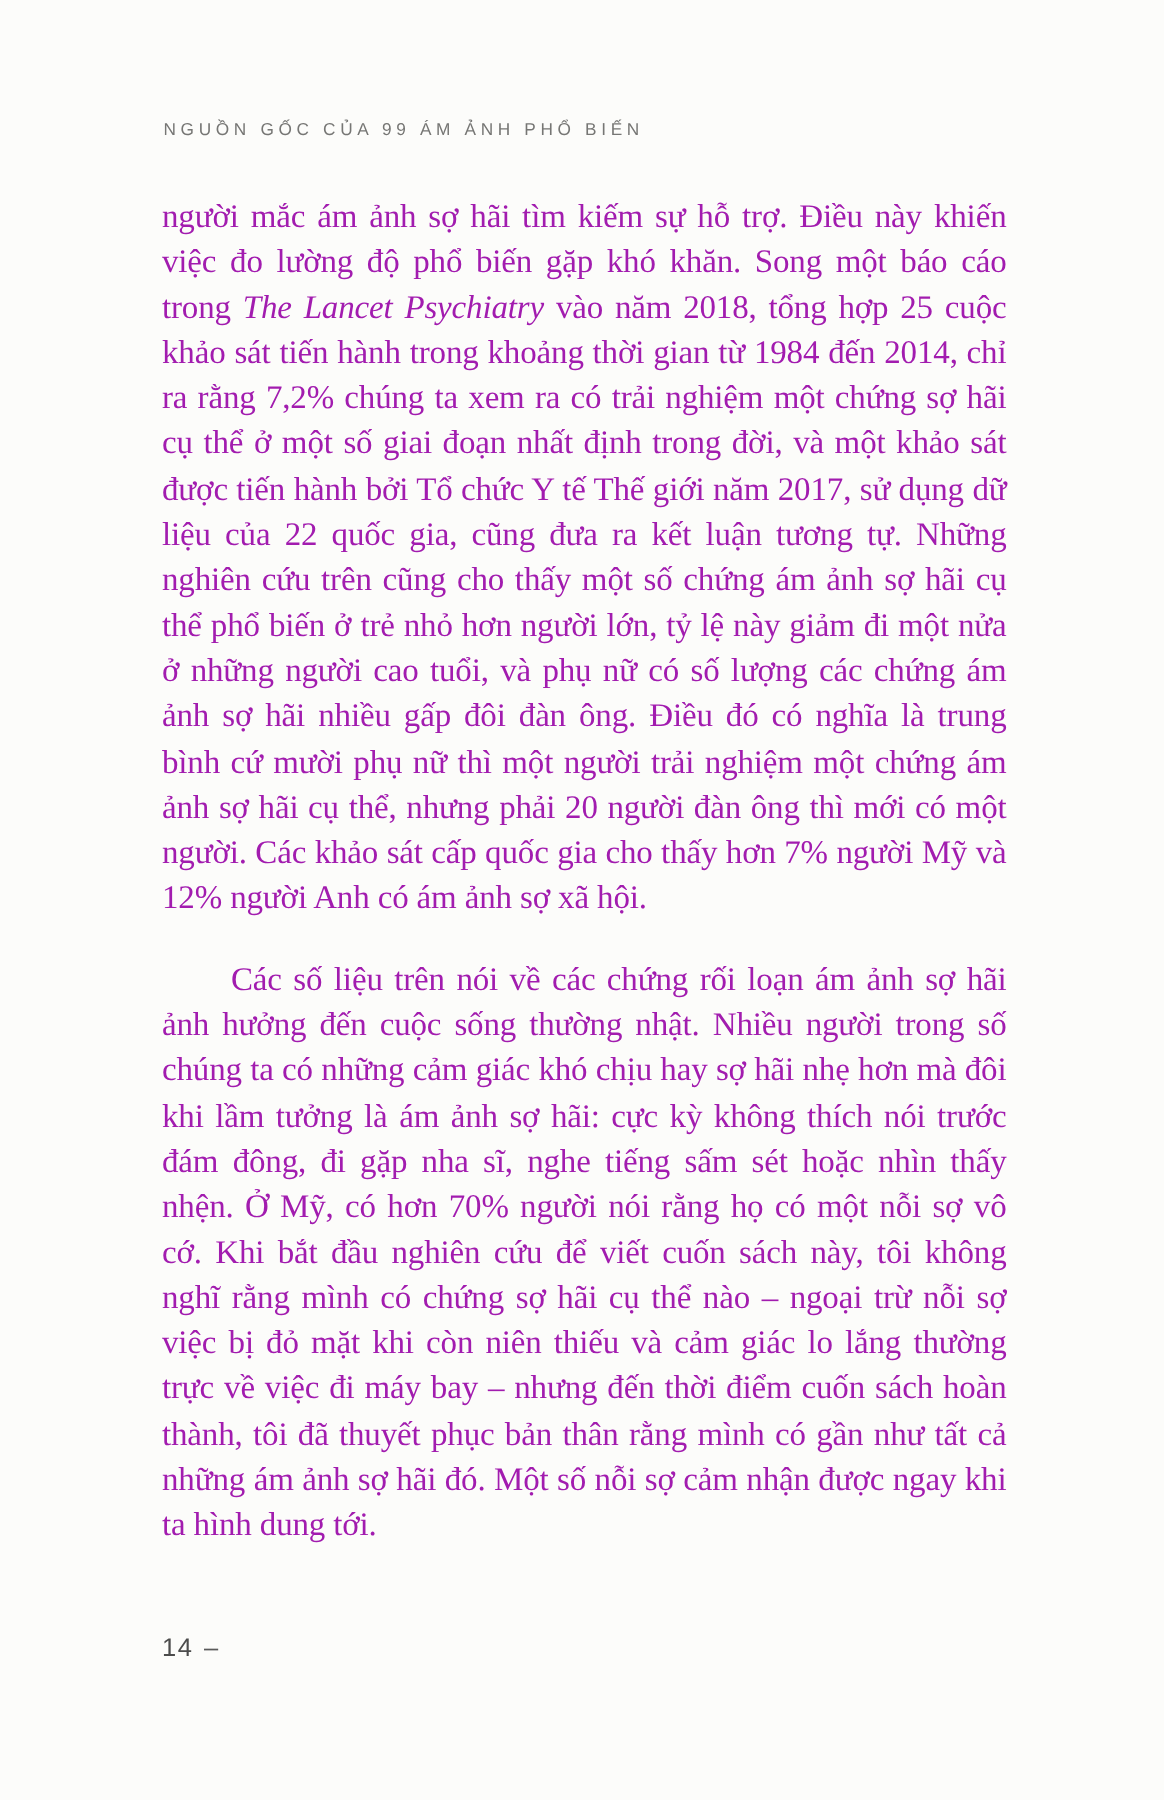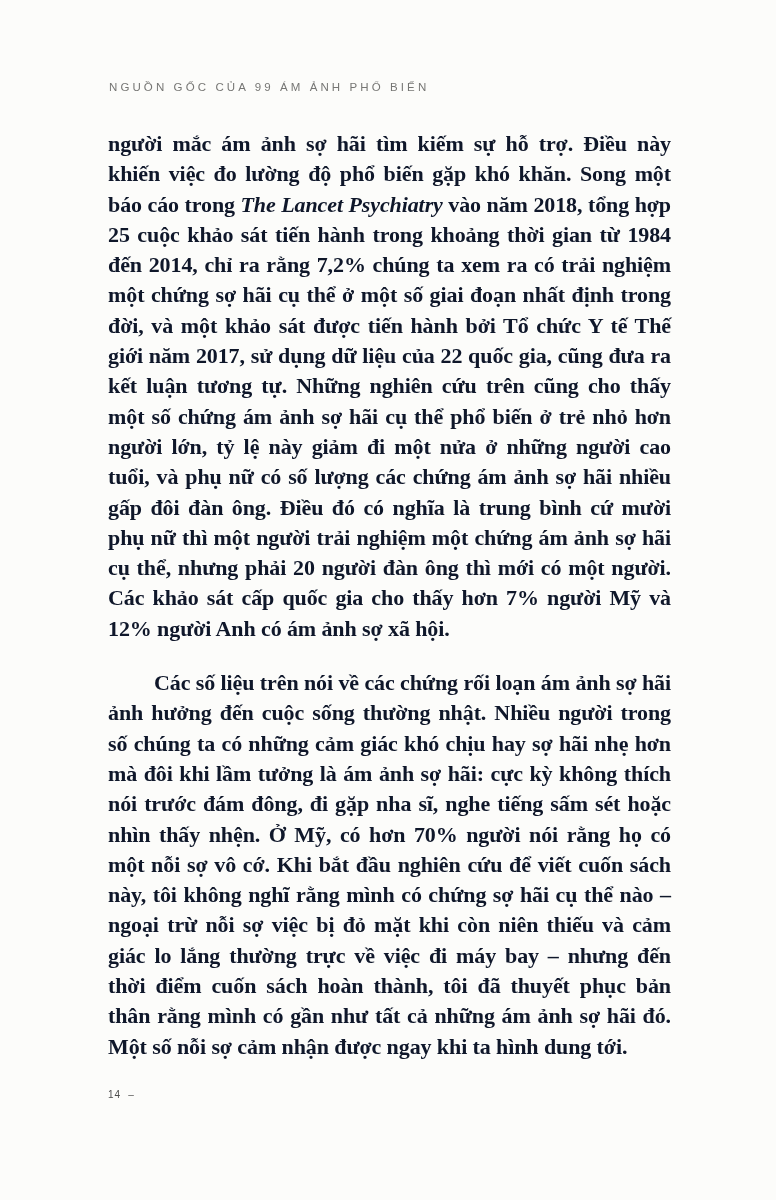--- a/index.html
+++ b/index.html
@@ -31,41 +31,40 @@
     white-space: nowrap;
   }
 
   .body-text {
     position: absolute;
     top: 129px;
     left: 108px;
     width: 563px;
     font-size: 22px;
     line-height: 30.3px;
-    color: #0f172a;
+    color: #a21caf;
     text-align: justify;
     letter-spacing: -0.1px;
-    font-weight: bold;
   }
 
   .para { margin: 0; }
 
   .para.indented {
     margin-top: 24px;
     text-indent: 46px;
   }
 
   .citation { font-style: italic; }
 
   .page-footer {
     position: absolute;
     top: 1089px;
     left: 108px;
     font-family: "Liberation Sans", sans-serif;
-    font-size: 10px;
+    font-size: 17px;
     color: #4c4c4c;
     letter-spacing: 1px;
   }
 
   .page-footer .dash {
     margin-left: 7px;
     color: #5a5a5a;
   }
 </style>
 </head>

